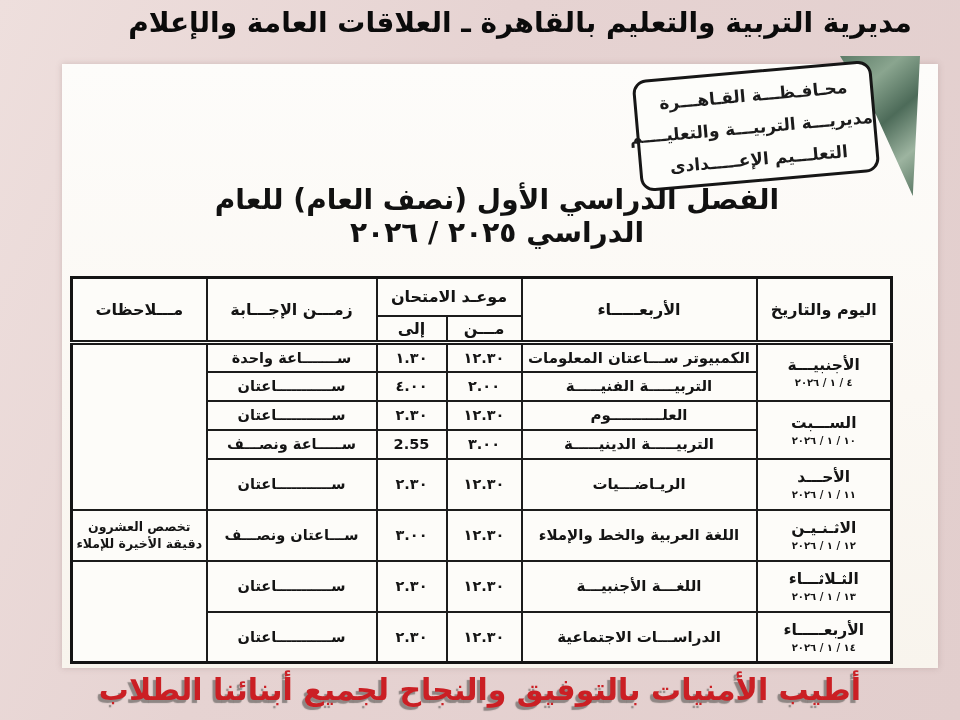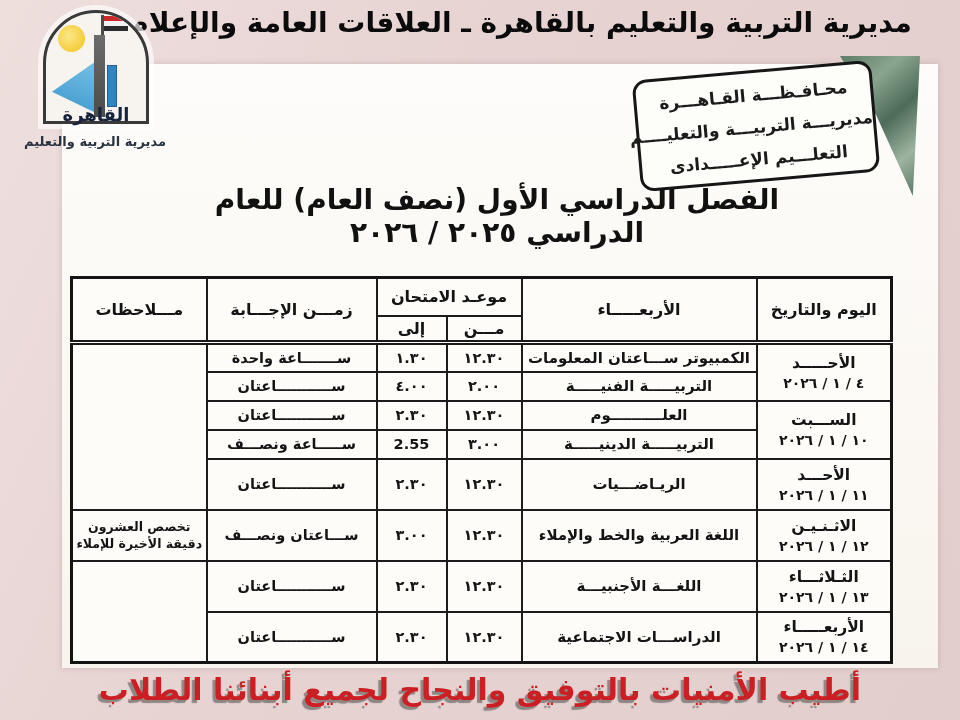--- a/index.html
+++ b/index.html
@@ -82,21 +82,21 @@
   thead tr.h1{ height:38px; }
   thead tr.h2{ height:27px; }
   thead th.dbl{ border-bottom:5px double #1a1a1a; }
   tr.r-sm{ height:29px; }
   tr.r-lg{ height:51px; }
   td.subject{ font-size:15px; }
   td.time{ font-size:14.5px;border-radius:12px; }
   td.duration{ font-size:14.5px; white-space:nowrap; }
   td.day{ font-size:15px; }
   td.day .dname{ font-size:15.5px; }
-  td.day .ddate{ font-size:14px; margin-top:3px; }
+  td.day .ddate{ font-size:10px; margin-top:3px; }
   td.note-cell{ font-size:12.5px; line-height:17px; padding:0 3px; }
   
   .footer-msg{
     position:absolute; left:0; top:672px; width:960px;
     direction:rtl; text-align:center;
     font-size:30px; font-weight:bold; color:#cb1f24;
     text-shadow:-3px 3px 1px rgba(120,115,112,.8);
   }
 </style>
 </head>
@@ -109,32 +109,20 @@
   <div class="paper"></div>
 
   <div class="photo-corner"></div>
 
   <div class="stamp">
     <div>محـافـظـــة القـاهـــرة</div>
     <div>مديريـــة التربيـــة والتعليــــم</div>
     <div>التعلـــيم الإعـــــدادى</div>
   </div>
 
-  <div class="logo">
-    <div class="arch">
-      <div class="sun"></div>
-      <div class="sail"></div>
-      <div class="pole"></div>
-      <div class="flag"></div>
-      <div class="tower"></div>
-      <div class="blue-building"></div>
-    </div>
-    <div class="logo-city">القاهرة</div>
-    <div class="logo-caption">مديرية التربية والتعليم</div>
-  </div>
 
   <div class="doc-title">
     <div class="t2">الفصل الدراسي الأول (نصف العام) للعام الدراسي ٢٠٢٥ / ٢٠٢٦</div>
   </div>
 
   <table class="sched">
     <colgroup>
       <col style="width:135px">
         <col style="width:235px">
         <col style="width:75px">
@@ -151,21 +139,21 @@
         <th rowspan="2" class="dbl">مـــلاحظات</th>
       </tr>
       <tr class="h2">
         <th class="dbl">مـــن</th>
         <th class="dbl">إلى</th>
       </tr>
     </thead>
     <tbody>
       <tr class="r-sm">
         <td class="day" rowspan="2">
-          <div class="dname">الأحـــــد</div>
+          <div class="dname">الأجنبيـــة</div>
           <div class="ddate">٤ / ١ / ٢٠٢٦</div>
         </td>
         <td class="subject">الكمبيوتر ســـاعتان المعلومات</td>
         <td class="time">١٢.٣٠</td>
         <td class="time">١.٣٠</td>
         <td class="duration">ســـــــاعة واحدة</td>
         <td class="note-cell" rowspan="5"></td>
       </tr>
       <tr class="r-sm">
         <td class="subject">التربيـــــة الفنيـــــة</td>

